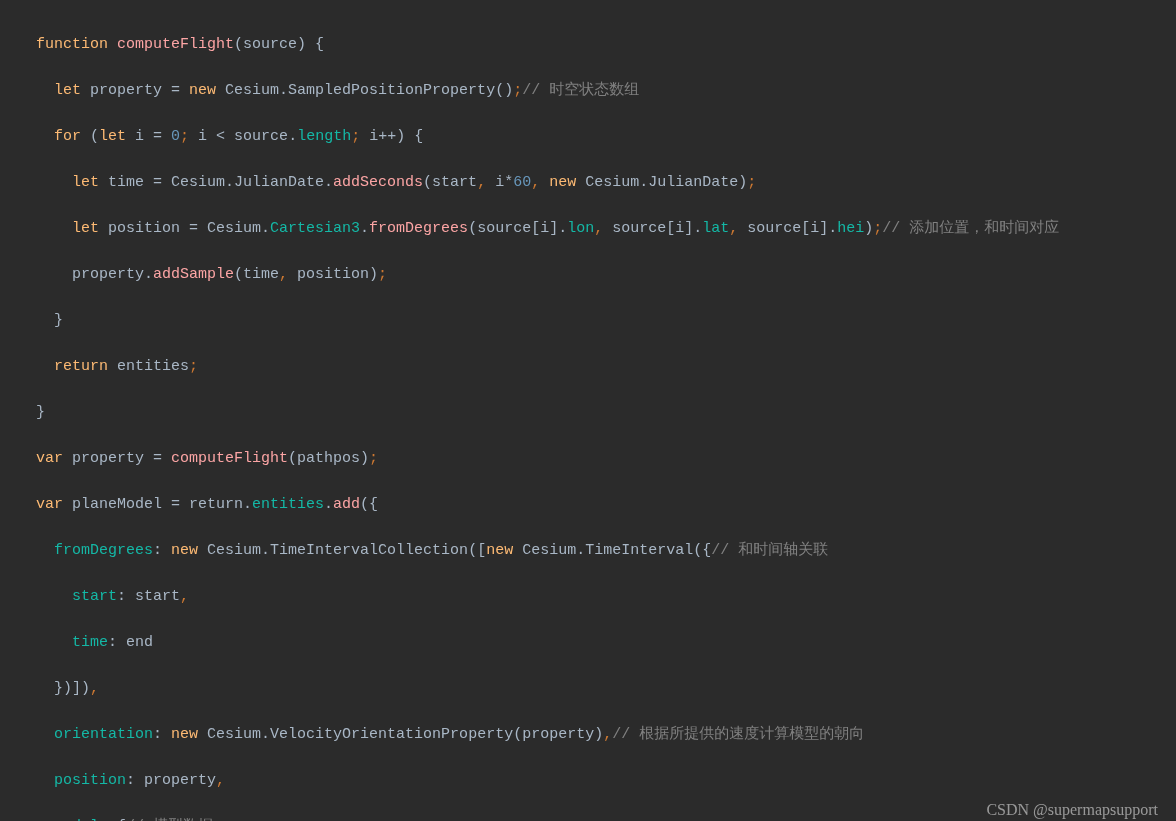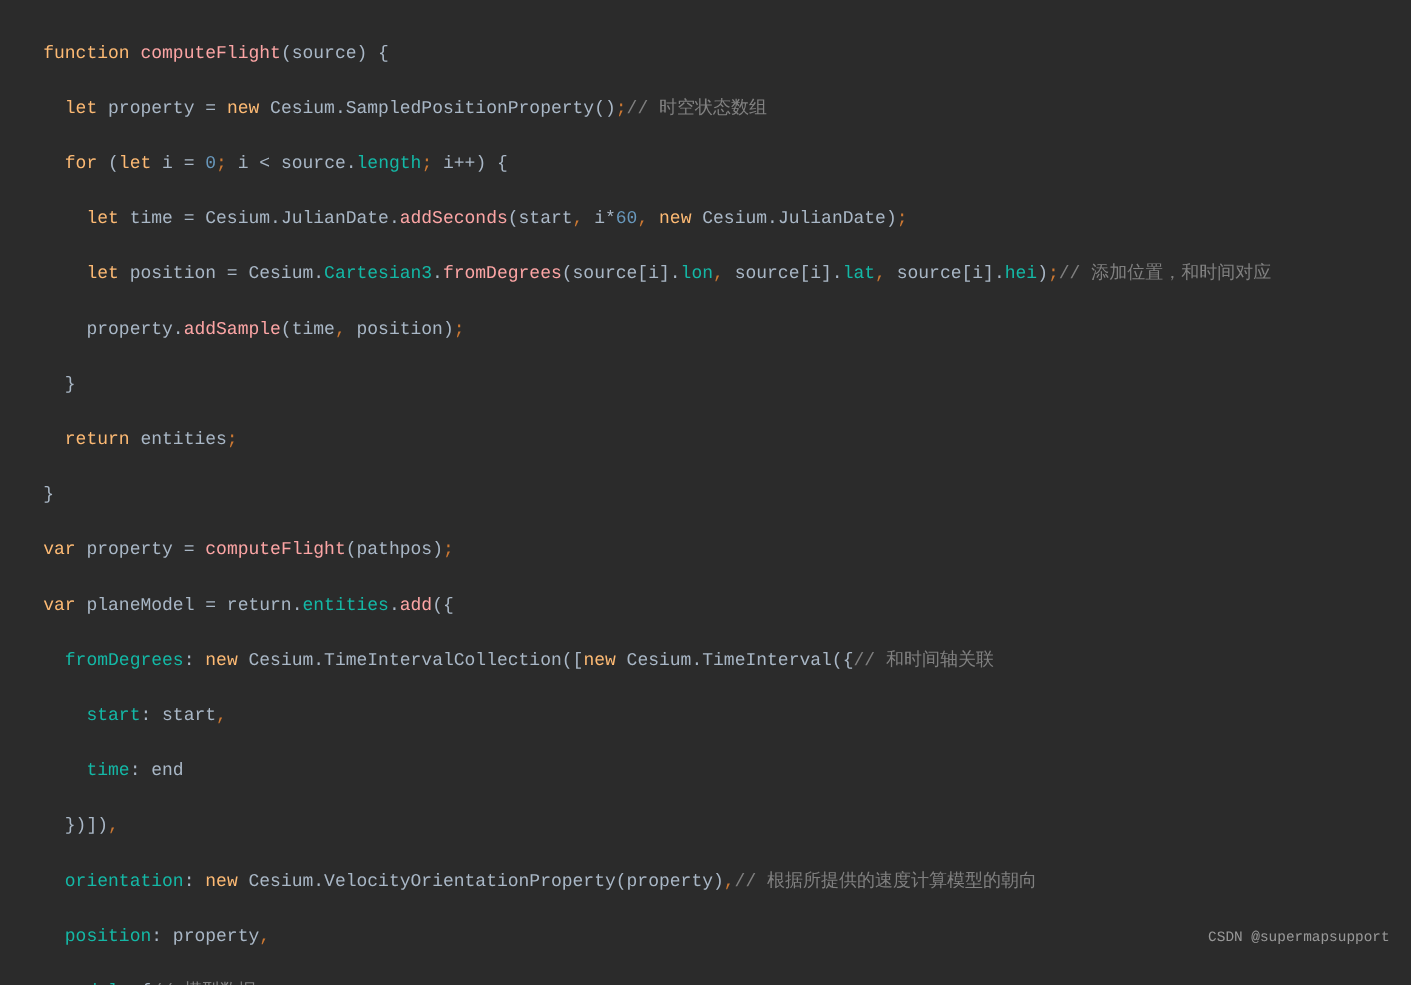--- a/index.html
+++ b/index.html
@@ -22,25 +22,25 @@
   .line { display: block; }
   .kw { color: #fdba74; }
   .fn { color: #fca5a5; }
   .num { color: #6897bb; }
   .com { color: #808080; margin-top: 35px; }
   .pun { color: #cc7832; }
   .prop { color: #14b8a6; }
   .underline { text-decoration-style: dotted; text-decoration-color: #808080; }
   .watermark {
     position: absolute;
-    bottom: 28px;
+    bottom: 0;
     right: 18px;
     color: rgba(200,200,200,0.7);
-    font-size: 12px;
-    font-family: Liberation Mono, monospace;
+    font-size: 16px;
+    font-family: Liberation Serif, serif;
   }
 </style>
 </head>
 <body>
 
 <div class="code-container">
 <span class="line">  <span class="kw">function</span> <span class="fn">computeFlight</span><span>(source) {</span></span>
 <span class="line">    <span class="kw">let</span><span> property = </span><span class="kw">new</span><span> Cesium.</span><span class="underline">SampledPositionProperty</span><span>()</span><span class="pun">;</span><span class="com">// 时空状态数组</span></span>
 <span class="line">    <span class="kw">for</span><span> (</span><span class="kw">let</span><span> i = </span><span class="num">0</span><span class="pun">;</span><span> i &lt; source.</span><span class="prop">length</span><span class="pun">;</span><span> i++) {</span></span>
 <span class="line">      <span class="kw">let</span><span> time = Cesium.</span><span class="underline">JulianDate</span><span>.</span><span class="fn">addSeconds</span><span>(start</span><span class="pun">,</span><span> i*</span><span class="num">60</span><span class="pun">,</span><span> </span><span class="kw">new</span><span> Cesium.</span><span class="underline">JulianDate</span><span>)</span><span class="pun">;</span></span>

